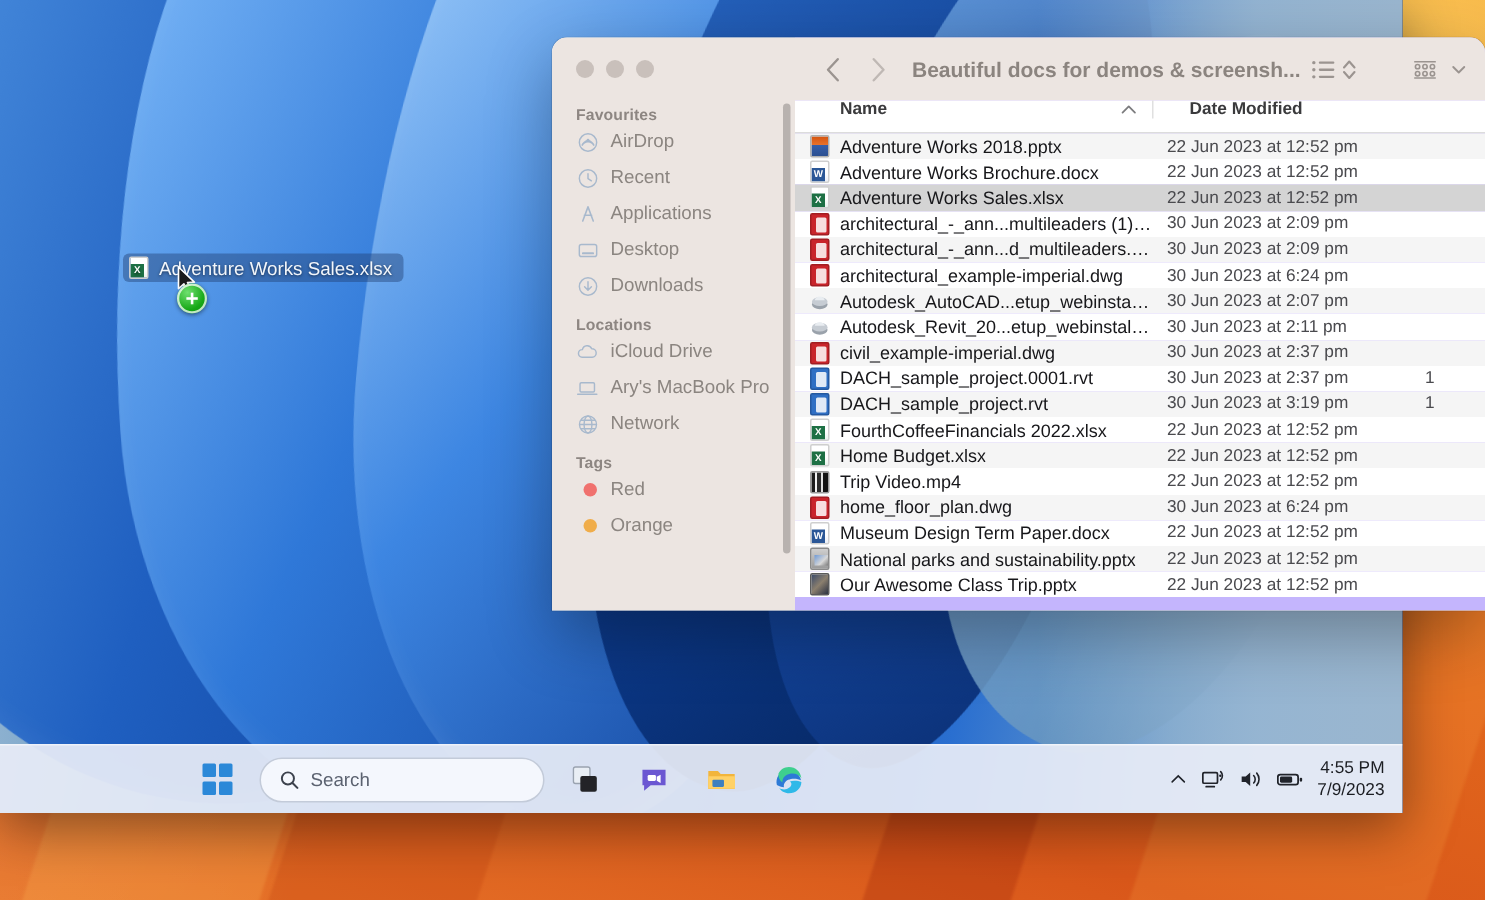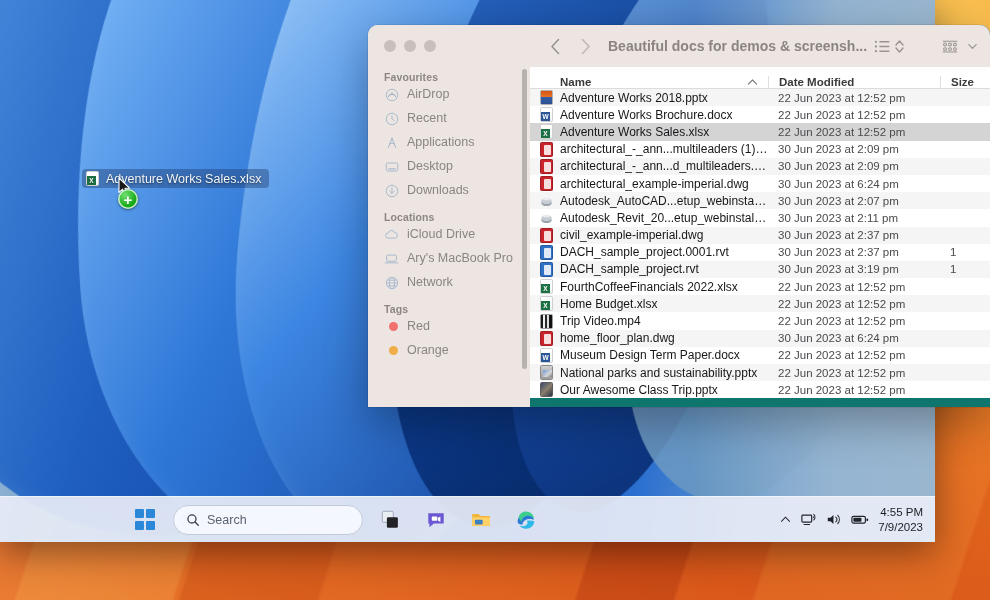--- a/index.html
+++ b/index.html
@@ -87,37 +87,37 @@
   }
   #traffic{ position:absolute; left:16px; top:15px; display:flex; gap:8px; }
   #traffic span{ width:12px; height:12px; border-radius:50%; background:#c9c0bb; display:block;}
   .sb-head{ font-size:10.5px; font-weight:bold; color:#8d8682; padding:4px 0 4px 16px; letter-spacing:0.1px;}
   .sb-item{ height:24px; display:flex; align-items:flex-start; gap:8px; padding-left:16px; font-size:12.5px; color:#8b8580;}
   .sb-icon{ width:15px; height:15px; flex-shrink:0; display:flex; align-items:center; justify-content:center; color:#a8b9cd;}
   .sb-dot{ width:9px; height:9px; border-radius:50%; display:block; margin-left:3px;}
   #sb-scroll{ position:absolute; right:3px; top:44px; width:5px; height:300px; border-radius:3px; background:rgba(0,0,0,0.22);}
 
   
-  #pane{ flex:1; min-width:0; display:flex; flex-direction:column; background:#0f766e;}
+  #pane{ flex:1; min-width:0; display:flex; flex-direction:column; background:#c4b5fd;}
   #toolbar{
     height:42px; background:#ece5e1; display:flex; align-items:center; gap:0;
     padding:0 12px; flex-shrink:0;
   }
   .nav-ch{ width:26px; height:26px; display:flex; align-items:center; justify-content:center; color:#9b9490; font-size:19px;}
   #win-title{ font-size:14px; font-weight:bold; color:#8b847f; margin-left:10px; white-space:nowrap; overflow:hidden;}
   #tb-tools{ margin-left:auto; display:flex; align-items:center; gap:14px; color:#9b9490;}
   .tool{ display:flex; align-items:center; gap:3px; }
 
   
   #cols{
-    height:22px; display:flex; align-items:flex-end; font-size:11.5px; font-weight:bold;
+    height:22px; display:flex; align-items:flex-start; font-size:11.5px; font-weight:bold;
     color:#3a3a3c; border-bottom:1px solid #dcdcdc; background:#fff; flex-shrink:0;
   }
   #cols .c-name{ flex:1; padding-left:30px; display:flex; align-items:center;}
-  #cols .c-date{ width:172px; padding-left:10px; border-left:1px solid #e0e0e0;}
+  #cols .c-date{ width:172px; padding-left:24px; border-left:1px solid #e0e0e0;}
   #cols .c-size{ width:50px; padding-left:10px; border-left:1px solid #e0e0e0;margin-top:28px;}
   #sortchev{ margin-left:auto; margin-right:10px; color:#7c7c7e; font-size:9px;}
 
   
   #rows{ flex:1; overflow:hidden; }
   .row{ height:17.2px; display:flex; align-items:center; font-size:12px; color:#17171a;}
   .row:nth-child(odd){ background:#f5f5f5; }
   .row:nth-child(even){ background:#ffffff; }
   .row.sel{ background:#d4d4d4 !important; }
   .r-name{ flex:1; display:flex; align-items:center; gap:7px; padding-left:10px; min-width:0;}

